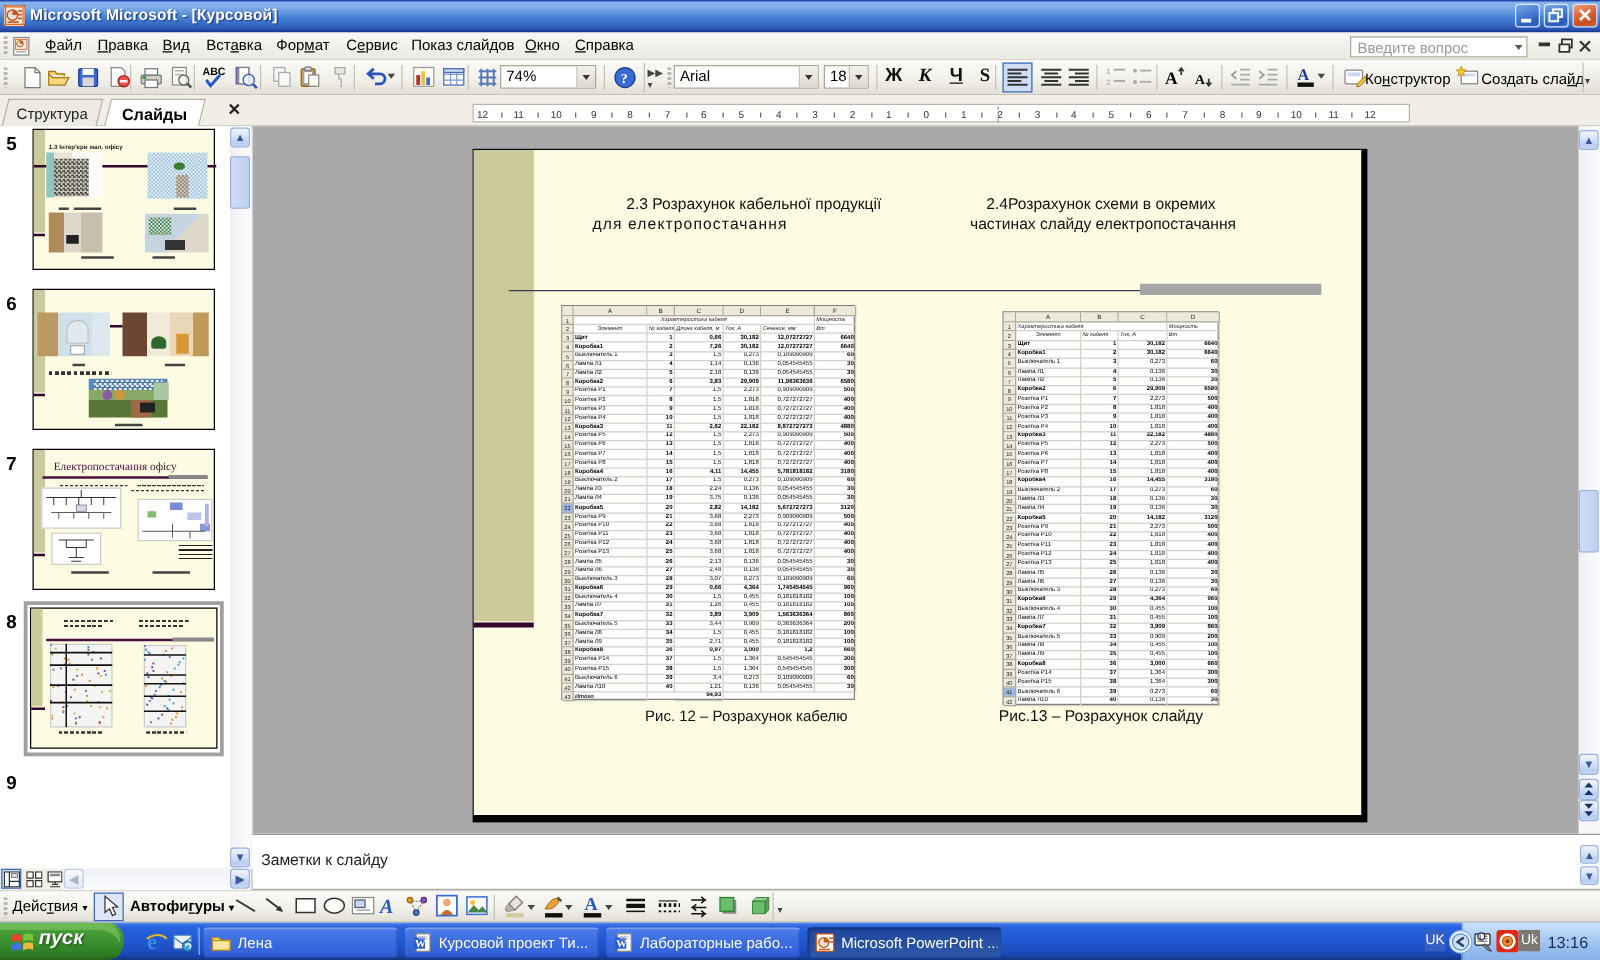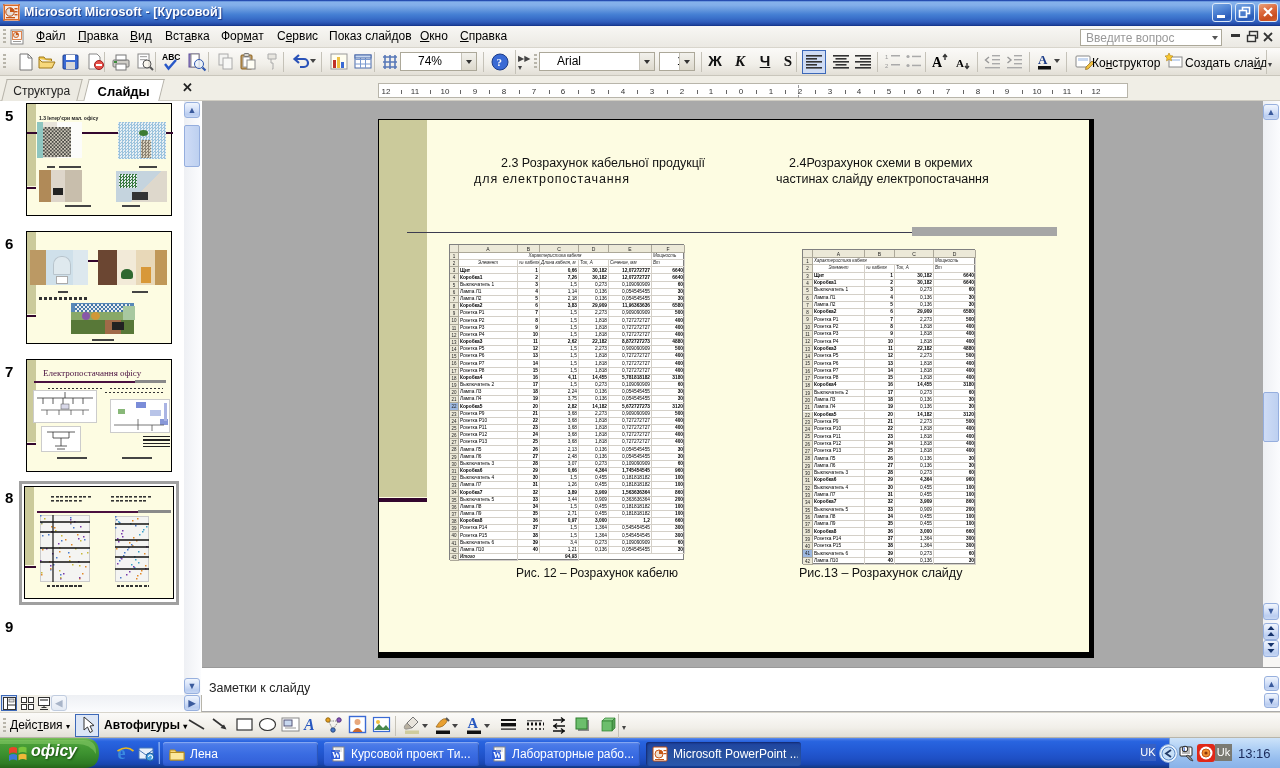--- a/index.html
+++ b/index.html
@@ -12,21 +12,21 @@
 .capbtn.cls{background:linear-gradient(160deg,#e8a27c 0%,#dd6a3d 40%,#c94e1e 75%,#d4652f 100%);}
 
 #menubar{left:0;top:26px;width:1280px;height:22px;background:linear-gradient(180deg,#f8f7f4,#ebe9e3);border-bottom:1px solid #d8d5cc;}
 .mi{top:3px;font-size:12px;color:#000;}
 .mi u{text-decoration:underline;}
 
 .tbar{background:linear-gradient(180deg,#fbfaf8 0%,#f1efe9 60%,#e2dfd6 100%);}
 #toolbar{left:0;top:48px;width:1280px;height:28px;border-bottom:1px solid #c9c6bc;}
 .grip{top:6px;width:3px;height:16px;background:repeating-linear-gradient(180deg,#b8b5aa 0,#b8b5aa 2px,transparent 2px,transparent 4px);}
 .tsep{top:4px;width:1px;height:20px;background:#c5c2b8;}
-.combo{top:4px;height:19px;background:#fff;border:1px solid #aca899;font-size:12px;color:#000;line-height:17px;padding-left:17px;}
+.combo{top:4px;height:19px;background:#fff;border:1px solid #aca899;font-size:12px;color:#000;line-height:17px;padding-left:4px;}
 .cdrop{position:absolute;right:0;top:0;width:15px;height:17px;background:linear-gradient(180deg,#f2f1ec,#ddd9cd);border-left:1px solid #c5c2b8;}
 .cdrop:after{content:"";position:absolute;left:4px;top:7px;border:3.5px solid transparent;border-top:4px solid #333;}
 .fmtb{top:2px;font-size:15px;font-weight:bold;color:#111;width:24px;text-align:center;height:23px;line-height:22px;}
 
 #tabrow{left:0;top:76px;width:1280px;height:25px;background:#f0eee6;border-bottom:1px solid #cfccc2;}
 .ptab{top:3px;height:22px;font-size:12px;color:#222;padding-top:4px;text-align:center;border:1px solid #b5b2a8;border-bottom:none;background:#eceae2;transform:skewX(-14deg);}
 .ptab>span{display:block;transform:skewX(14deg);}
 .ptab.act{background:#fff;font-weight:bold;color:#000;font-size:13px;}
 
 #ruler{left:378px;top:83px;width:750px;height:15px;background:#fff;border:1px solid #b8b5aa;}
@@ -1267,21 +1267,21 @@
           <feGaussianBlur stdDeviation=".3"></feGaussianBlur>
         </filter>
       </defs>
       <g filter="url(#fb)">
         <path d="M1 4.5 Q5 2 9 4 L9 9.5 Q5 7.5 1 10 Z" fill="#e8442c"></path>
         <path d="M10.5 3.8 Q14.5 2 18.5 3.5 L18.5 9 Q14.5 7 10.5 9.3 Z" fill="#78c43c"></path>
         <path d="M1 11.5 Q5 9 9 11 L9 16.5 Q5 14.5 1 17 Z" fill="#3c78d8"></path>
         <path d="M10.5 10.8 Q14.5 8.8 18.5 10.5 L18.5 16 Q14.5 14 10.5 16.3 Z" fill="#f0b838"></path>
       </g>
     </svg>
-<div class="a" style="left:31px;top:4px;color:#fff;font-size:16px;font-weight:bold;font-style:italic;text-shadow:1px 1px 2px #1a4a10;">офісу</div>
+<div class="a" style="left:31px;top:4px;color:#fff;font-size:16px;font-weight:bold;font-style:italic;text-shadow:1px 1px 2px #1a4a10;">пуск</div>
 <svg class="a" style="left:116px;top:5px" width="19" height="19">
       <text x="1.5" y="16" font-size="18" font-weight="bold" fill="#3a8ae0" font-family="Liberation Serif">e</text>
       <path d="M1.5 8 q9 -6 16 0" stroke="#e8b820" stroke-width="1.7" fill="none"></path>
     </svg>
 <svg class="a" style="left:138px;top:7px" width="17" height="17">
       <rect x="1" y="3" width="14" height="11" rx="1" fill="#e8f0fa" stroke="#4878b8"></rect>
       <path d="M1 5 l7 5 7 -5" fill="none" stroke="#4878b8"></path>
       <circle cx="12" cy="12" r="4" fill="#48a0e0" stroke="#2060a0"></circle>
       <path d="M10.5 12 a2 2 0 1 1 3 1.8" fill="none" stroke="#fff" stroke-width="1.1"></path>
     </svg>

